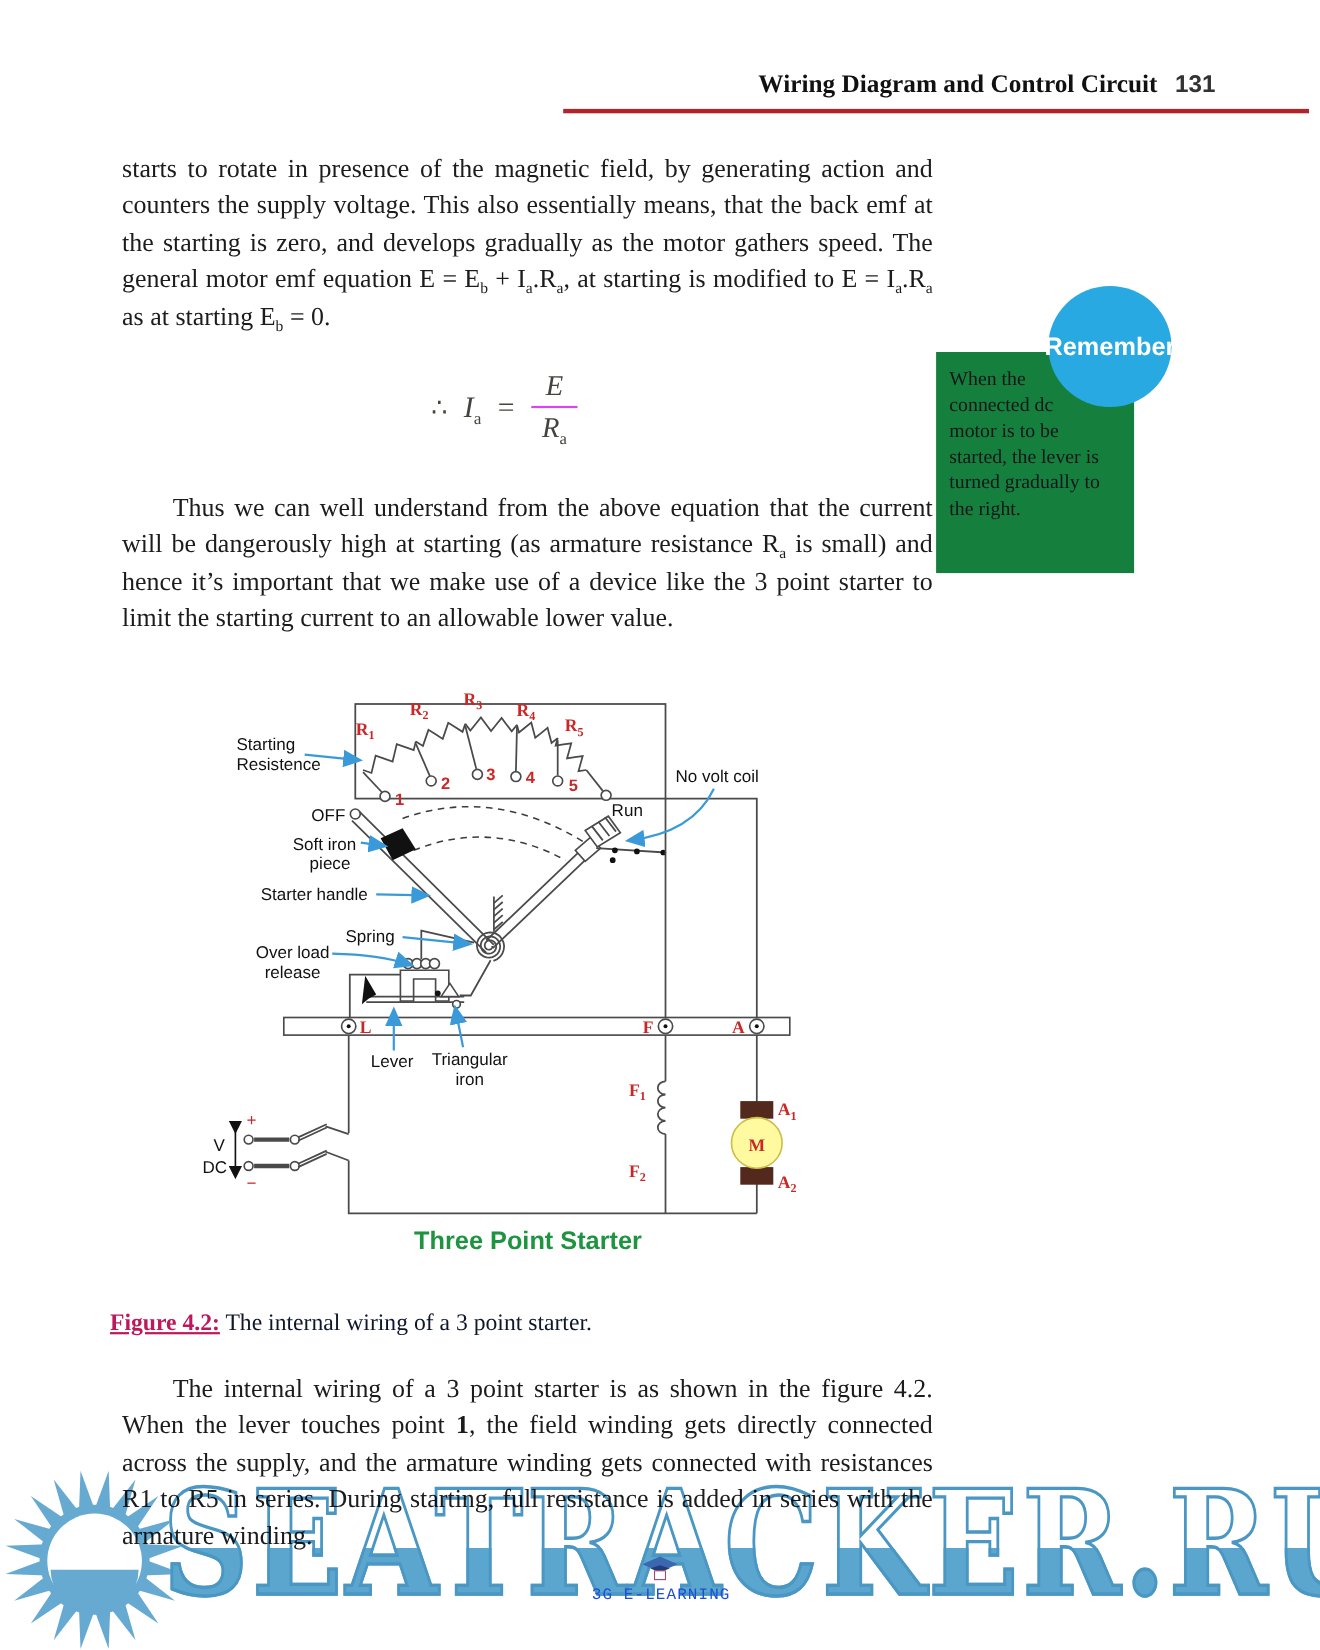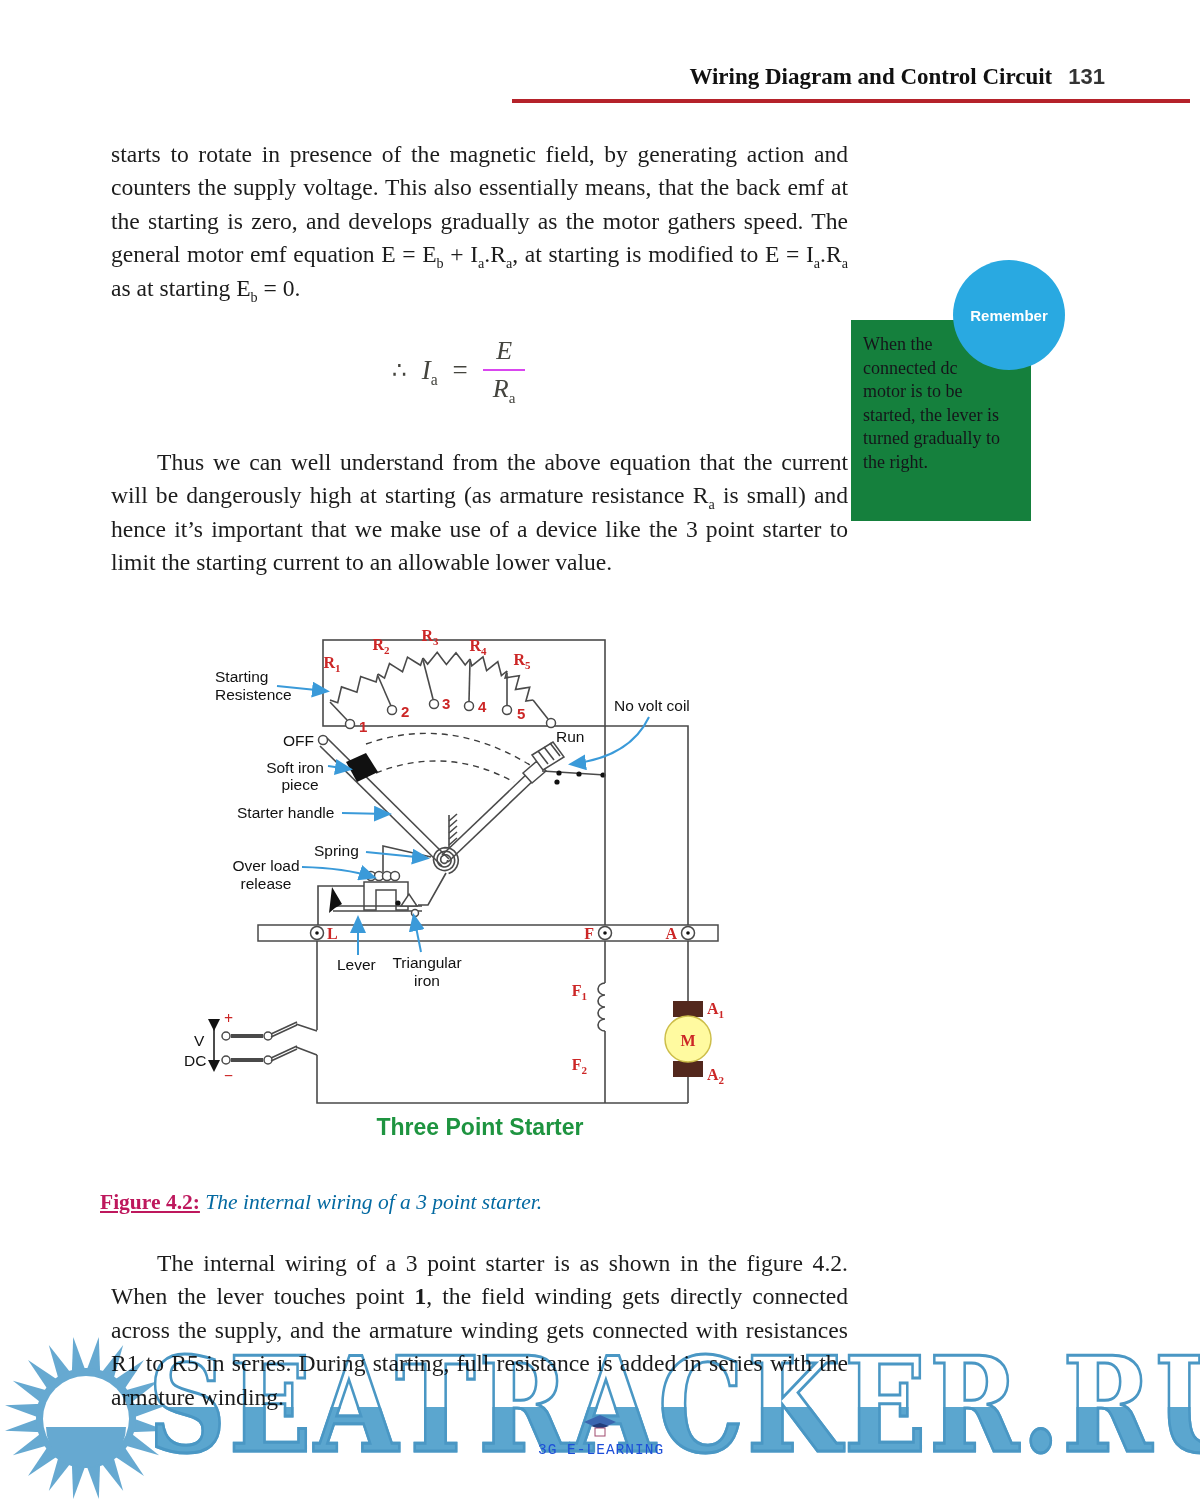--- a/index.html
+++ b/index.html
@@ -26,25 +26,25 @@
   .eq-th{font-size:23px;}
   .frac{display:inline-flex;flex-direction:column;align-items:center;font-size:26px;}
   .frac .num{padding:0 10px 3px 10px;}
   .frac .den{border-top:2px solid #d946ef;padding:3px 10px 0 10px;}
   
   .rem-box{position:absolute;left:851px;top:320px;width:180px;height:201px;background:#15803d;z-index:3;}
   .rem-text{padding:13px 16px 0 12px;font-size:18px;line-height:23.6px;color:#15151a;}
   .rem-float{float:right;width:60px;height:48px;}
   .rem-circle{position:absolute;left:953px;top:260px;width:112px;height:110px;border-radius:50%;
       background:#29a9e1;z-index:4;display:flex;align-items:center;justify-content:center;}
-  .rem-circle span{color:#ffffff;font-family:"Liberation Sans",sans-serif;font-weight:bold;font-size:15px;}
+  .rem-circle span{color:#ffffff;font-family:"Liberation Sans",sans-serif;font-weight:bold;font-size:23px;}
   
   .caption{position:absolute;left:100px;top:1190px;margin:0;font-size:21.5px;z-index:2;}
   .caption b{color:#be185d;text-decoration:underline;}
-  .caption span{color:#0369a1;font-style:italic;}
+  .caption span{color:#0f172a;}
   
   .diagram{position:absolute;left:180px;top:618px;width:620px;height:565px;z-index:2;}
   .wire{stroke:#4a4a4a;stroke-width:1.6;fill:none;}
   .wire.thick{stroke-width:4;}
   .dash{stroke:#3c3c3c;stroke-width:1.4;fill:none;stroke-dasharray:6 5;}
   .cnode{fill:#ffffff;stroke:#4a4a4a;stroke-width:1.5;}
   .dot{fill:#111;}
   .blue{stroke:#3a9ad9;stroke-width:2;fill:none;}
   .blk-t{font-family:"Liberation Sans",sans-serif;font-size:15.5px;fill:#111;}
   .red-t{font-family:"Liberation Serif",serif;font-weight:bold;font-size:16px;fill:#cc2626;}

